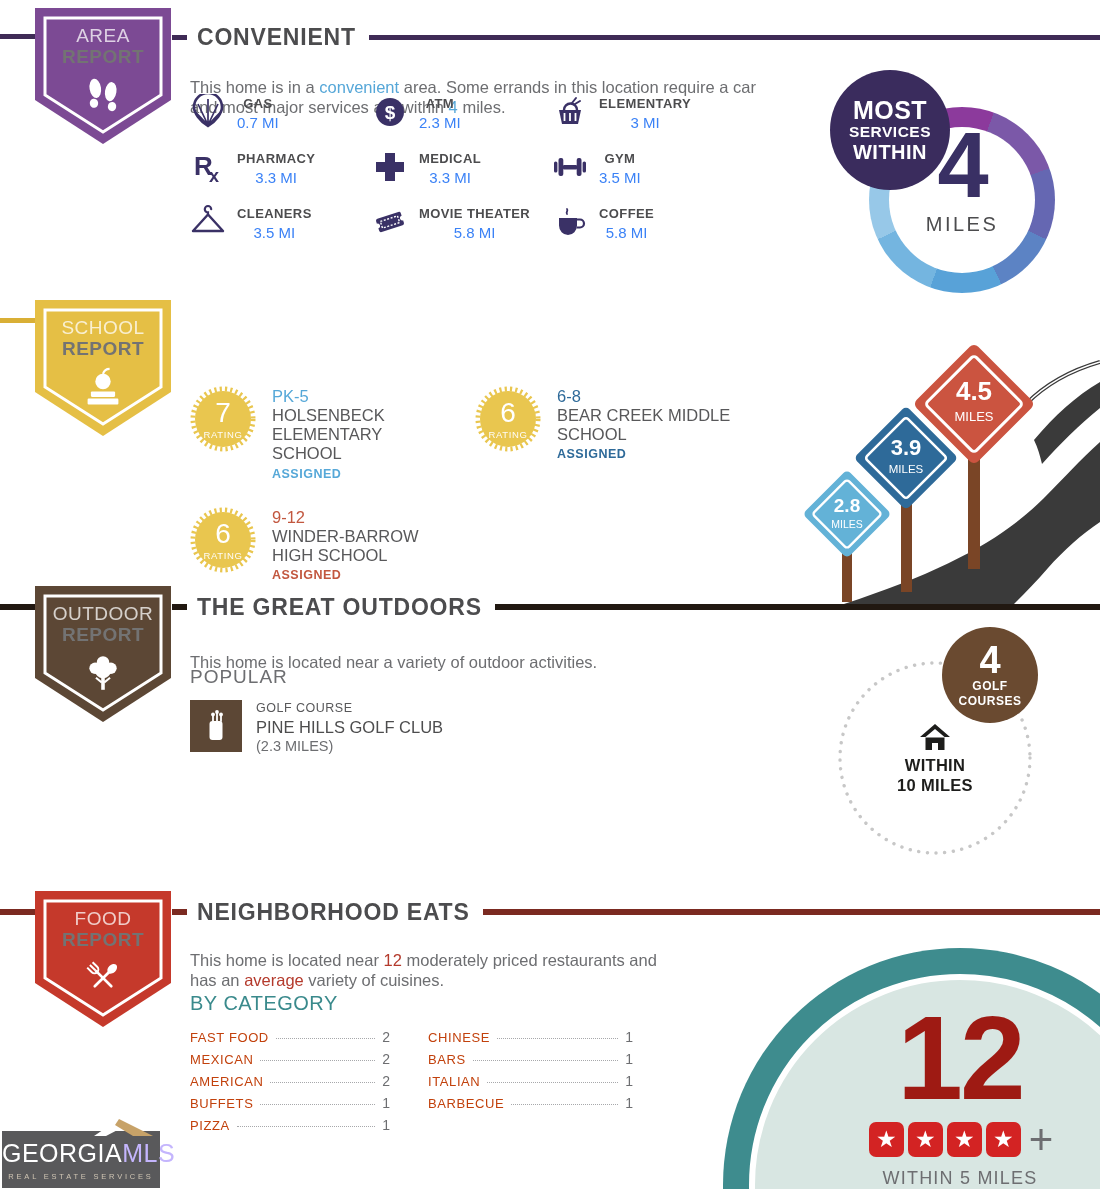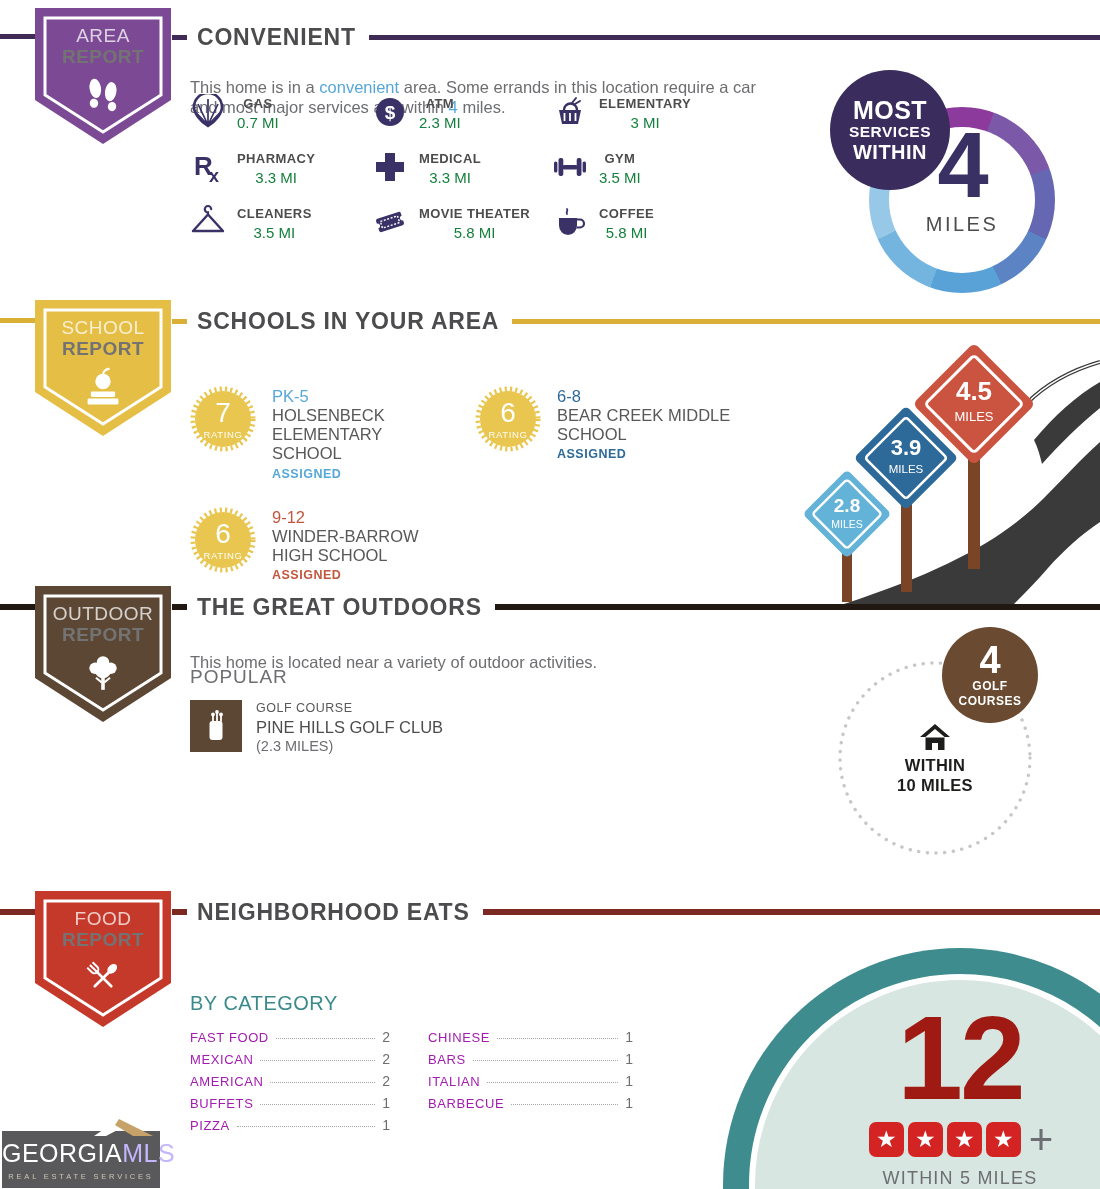--- a/index.html
+++ b/index.html
@@ -29,21 +29,21 @@
   
   .para{position:absolute;font-size:16.5px;line-height:1.22;color:#6d6e71;margin-top:24px;}
   .hl-blue{color:#56a7d8;}
   .hl-warm{color:#c0532f;}
   .hl-food{color:#b43a2c;}
   
   .svc-grid{position:absolute;left:190px;top:94px;display:grid;grid-template-columns:182px 180px 178px;grid-auto-rows:55px;z-index:2;text-align:center;}
   .svc{display:flex;align-items:flex-start;}
   .svc .ic{width:36px;height:36px;flex:0 0 36px;margin-right:11px;}
   .svc-label{font-size:13px;font-weight:bold;color:#4c4c4e;letter-spacing:0.4px;padding-top:2px;}
-  .svc-dist{font-size:15px;color:#15803d;margin-top:3px;}
+  .svc-dist{font-size:15px;color:#3b82f6;margin-top:3px;}
   
   .ring{position:absolute;left:869px;top:107px;width:186px;height:186px;border-radius:50%;z-index:1;
     background:conic-gradient(from -15deg,#8c3a9c 0deg 35deg,#7b58a8 35deg 85deg,#6567b2 85deg 130deg,
       #5c83c4 130deg 170deg,#58a2d8 170deg 215deg,#74b5e0 215deg 260deg,#97c8e8 260deg 305deg,
       #aed5ee 305deg 332deg,#8c3a9c 332deg 360deg);}
   .ring::after{content:"";position:absolute;inset:20px;border-radius:50%;background:#fff;}
   .ring-content{position:absolute;left:869px;top:119px;width:186px;text-align:center;z-index:2;}
   .ring-value{font-size:92px;font-weight:bold;color:#393064;line-height:1;letter-spacing:-2px;}
   .ring-unit{font-size:20px;color:#4c4c4e;letter-spacing:2.5px;margin-top:2px;}
   .msw-circle{position:absolute;left:830px;top:70px;width:120px;height:120px;border-radius:50%;background:#3a2c5d;
@@ -79,21 +79,21 @@
   .golf-circle{position:absolute;left:942px;top:627px;width:96px;height:96px;border-radius:50%;background:#6a4a30;
     color:#fff;display:flex;flex-direction:column;align-items:center;justify-content:center;z-index:3;}
   .gc-num{font-size:38px;font-weight:bold;line-height:1;}
   .gc-cap{font-size:12px;font-weight:bold;letter-spacing:0.5px;line-height:1.25;}
   
   .by-cat{position:absolute;left:190px;top:992px;font-size:20px;color:#3a8a8c;letter-spacing:0.5px;}
   .cat-col{position:absolute;top:1029px;}
   .cat-col-l{left:190px;width:200px;}
   .cat-col-r{left:428px;width:205px;}
   .cat-row{display:flex;align-items:baseline;height:22px;}
-  .cat-label{font-size:13px;color:#a21caf;letter-spacing:0.6px;white-space:nowrap;}
+  .cat-label{font-size:13px;color:#c2410c;letter-spacing:0.6px;white-space:nowrap;}
   .cat-leader{flex:1;border-bottom:1.5px dotted #a7a8ab;margin:0 7px;transform:translateY(-3px);}
   .cat-count{font-size:14px;color:#6d6e71;}
   .food-outer{position:absolute;left:723px;top:948px;width:474px;height:474px;border-radius:50%;background:#3e8c8e;z-index:1;}
   .food-inner{position:absolute;left:749px;top:974px;width:422px;height:422px;border-radius:50%;background:#d8e6e2;
     border:6px solid #fff;box-sizing:border-box;z-index:1;}
   .food-content{position:absolute;left:810px;top:1002px;width:300px;text-align:center;z-index:2;}
   .food-count{font-size:118px;font-weight:bold;color:#9e1a13;line-height:0.95;letter-spacing:-3px;}
   .stars-row{display:flex;justify-content:center;align-items:center;margin-top:8px;}
   .star-tile{width:35px;height:35px;background:#d32323;border-radius:7px;margin:0 2px;color:#fff;
     font-size:23px;line-height:35px;text-align:center;}
@@ -251,25 +251,20 @@
     <div class="ring-value">4</div>
     <div class="ring-unit">MILES</div>
   </div>
   <div class="msw-circle">
     <div class="msw1">MOST</div>
     <div class="msw2">SERVICES</div>
     <div class="msw3">WITHIN</div>
   </div>
 
   <div class="hl hl-left l-school" style="top:318px;"></div>
-  <div class="header-row" style="top:306px;">
-    <div class="dash l-school"></div>
-    <div class="sec-title">SCHOOLS IN YOUR AREA</div>
-    <div class="grow-line l-school"></div>
-  </div>
 
   <div class="badge" style="top:300px;">
     <svg class="shape" viewBox="0 0 136 140">
       <path d="M0 0 H136 V92 L68 136 L0 92 Z" fill="#e5bf45"></path>
       <path d="M10 10 H126 V87 L68 124 L10 87 Z" fill="none" stroke="#fff" stroke-width="3"></path>
     </svg>
     <div class="badge-inner">
       <div class="b-line1">SCHOOL</div>
       <div class="b-line2">REPORT</div>
       <svg class="b-icon" width="44" height="40" viewBox="0 0 40 36">
@@ -480,20 +475,23 @@
         </g>
         <g transform="rotate(-45 20 20)">
           <rect x="18.7" y="9" width="2.7" height="24" rx="1.3" fill="#fff"></rect>
           <path d="M16.2 1.5 v6.5 a3.8 3.8 0 0 0 7.6 0 v-6.5" fill="none" stroke="#fff" stroke-width="2"></path>
           <path d="M20 1.5 v8" stroke="#fff" stroke-width="2"></path>
         </g>
       </svg>
     </div>
   </div>
 
+  <div class="para" style="left:190px;top:926px;width:478px;">
+    <span>This home is located near </span><span class="hl-food">12</span><span> moderately priced restaurants and has an </span><span class="hl-food">average</span><span> variety of cuisines.</span>
+  </div>
 
   <div class="by-cat">BY CATEGORY</div>
 
   <div class="cat-col cat-col-l">
     <div class="cat-row">
         <span class="cat-label">FAST FOOD</span>
         <span class="cat-leader"></span>
         <span class="cat-count">2</span>
       </div>
     <div class="cat-row">

